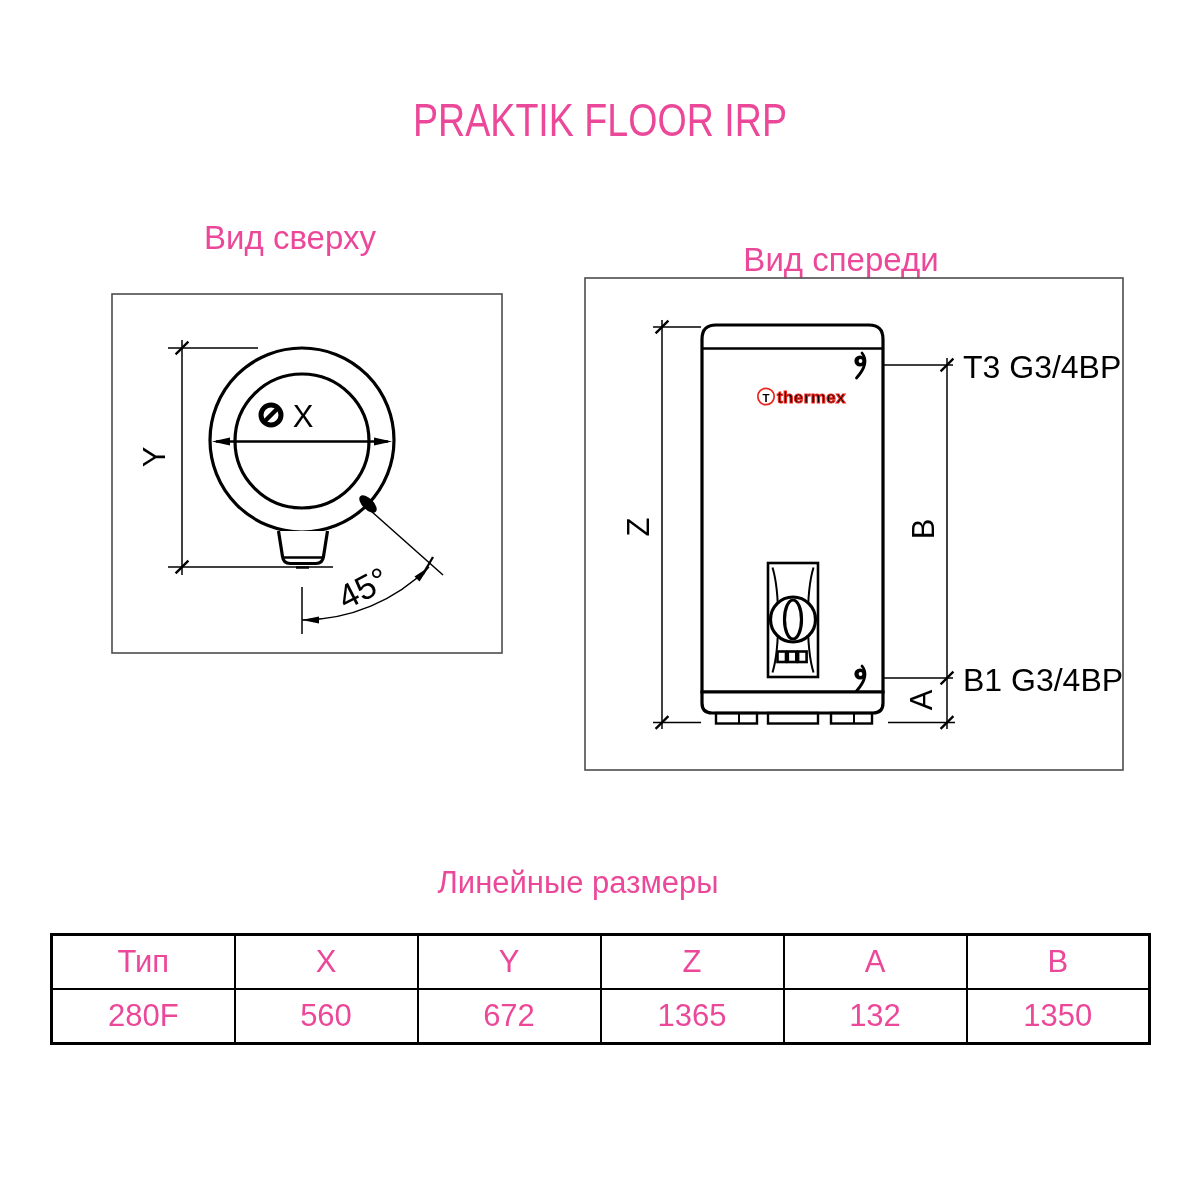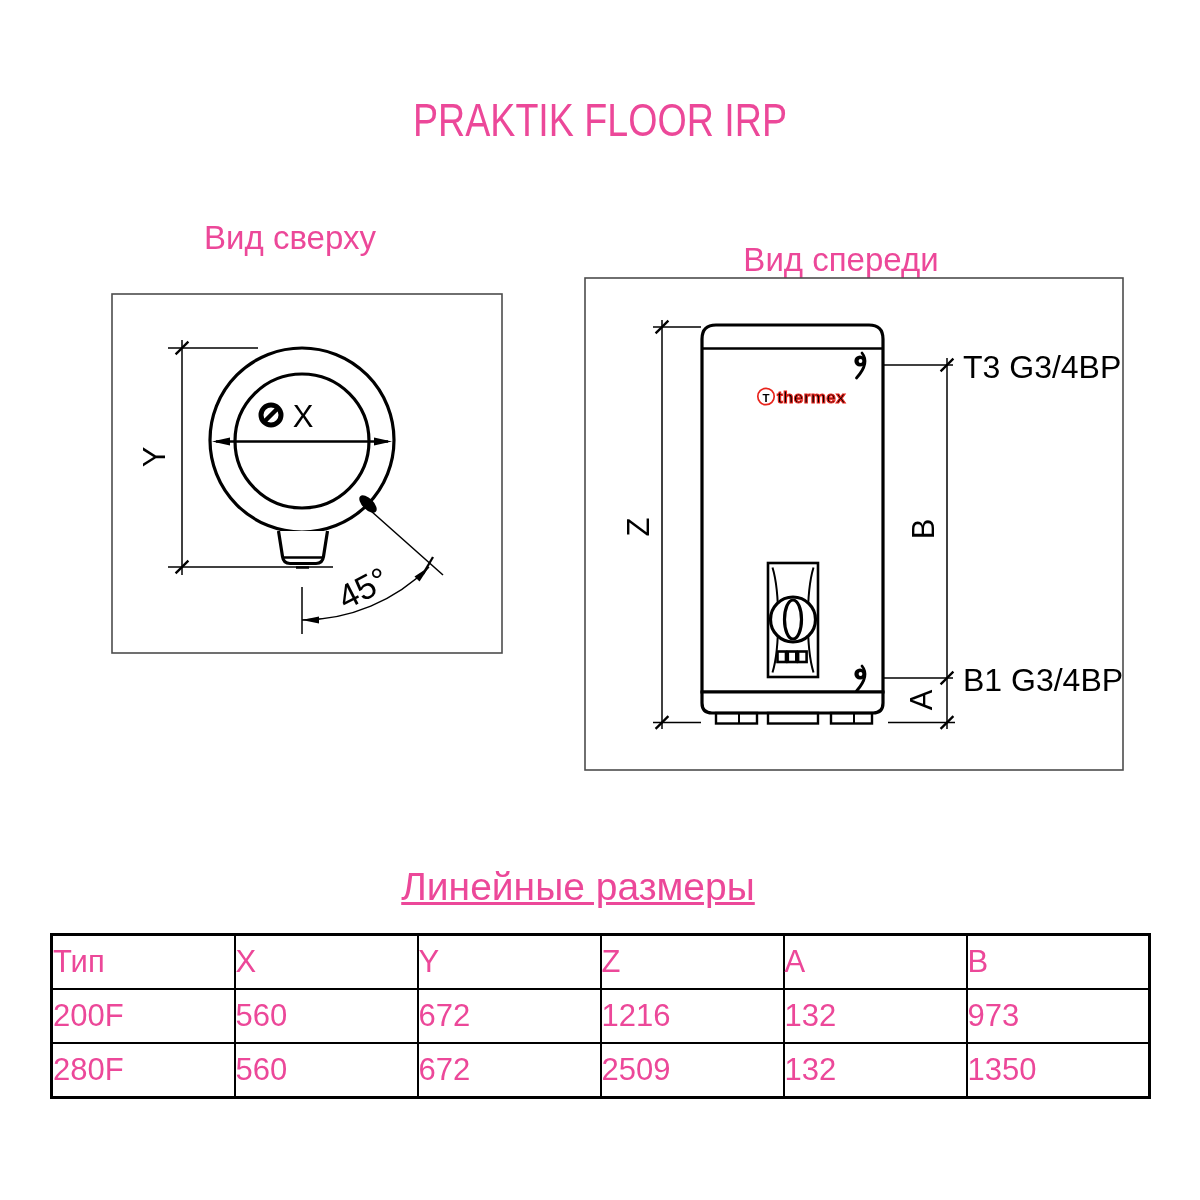--- a/index.html
+++ b/index.html
@@ -2,24 +2,24 @@
 <html><head>
 <meta charset="utf-8">
 <style>
   html,body{margin:0;padding:0;background:#fff;}
   #page{position:relative;width:1200px;height:1200px;background:#fff;overflow:hidden;
         font-family:"Liberation Sans",sans-serif;color:#ec4899;}
   .abs{position:absolute;}
   #title{left:0;top:96px;width:1200px;text-align:center;font-size:47px;line-height:48px;
          letter-spacing:0px;transform:scaleX(0.8);white-space:nowrap;}
   .view-label{top:221px;font-size:33px;line-height:34px;transform:translateX(-50%);white-space:nowrap;}
-  #table-title{left:578px;top:865px;font-size:39px;transform:translateX(-50%);white-space:nowrap;text-decoration:underline;}
+  #table-title{left:578px;top:865px;font-size:31px;transform:translateX(-50%);white-space:nowrap;}
   #dims-table{position:absolute;left:50px;top:933px;width:1101px;border-collapse:collapse;
               table-layout:fixed;border:3px solid #000;}
-  #dims-table td{border:2px solid #000;height:52px;vertical-align:middle;
+  #dims-table td{border:2px solid #000;height:52px;text-align:center;vertical-align:middle;
                  font-size:31px;padding:0;}
   svg{position:absolute;left:0;top:0;}
   svg text{font-family:"Liberation Sans",sans-serif;fill:#000;}
   .ln{stroke:#000;fill:none;}
   .frame{stroke:#4d4d4d;stroke-width:1.6;fill:none;}
   .w3{stroke-width:3.2;} .w25{stroke-width:2.5;} .w2{stroke-width:2;} .dim{stroke-width:1.5;}
   .tick{stroke:#000;stroke-width:2.3;}
   .whitefill{fill:#fff;}
 </style>
 </head>
@@ -154,31 +154,23 @@
     <tbody>
       <tr>
         <td>Тип</td>
         <td>X</td>
         <td>Y</td>
         <td>Z</td>
         <td>A</td>
         <td>B</td>
       </tr>
       <tr>
-        <td>200F</td>
-        <td>560</td>
-        <td>672</td>
-        <td>1216</td>
-        <td>132</td>
-        <td>973</td>
-      </tr>
-      <tr>
         <td>280F</td>
         <td>560</td>
         <td>672</td>
-        <td>2509</td>
+        <td>1365</td>
         <td>132</td>
         <td>1350</td>
       </tr>
     </tbody>
   </table>
 
 </div>
 
 </body></html>

